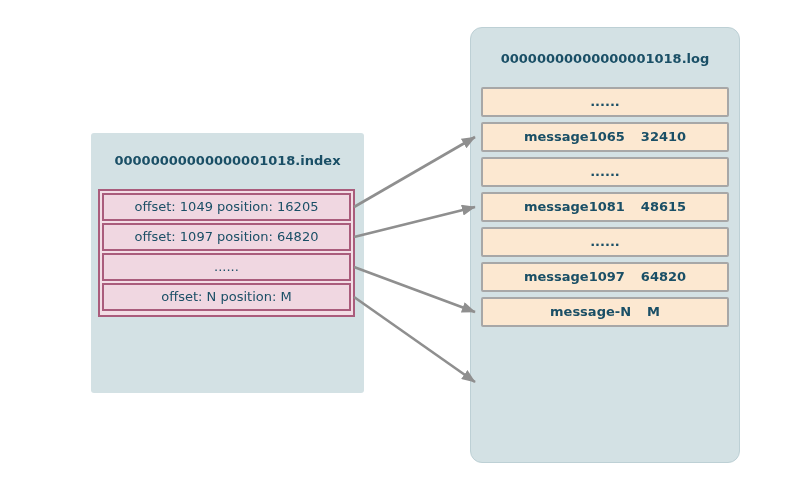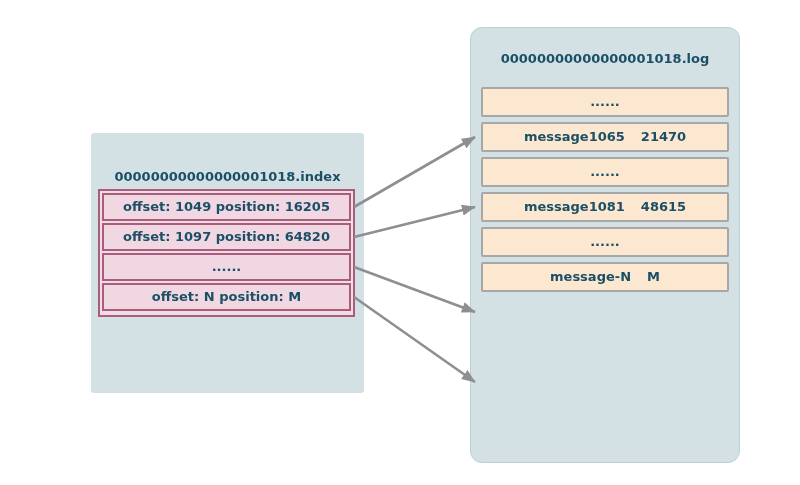--- a/index.html
+++ b/index.html
@@ -30,40 +30,40 @@
   .file-title {
     position: absolute;
     left: 0; width: 100%;
     text-align: center;
     font-size: 13px;
     font-weight: bold;
     color: #1a4f66;
     letter-spacing: 0px;
     white-space: nowrap;
   }
-  #index-box .file-title { top: 36px; }
+  #index-box .file-title { top: 20px; }
   #log-box .file-title { top: 23px; }
 
   .index-rows {
     position: absolute;
     left: 7px; top: 56px;
     width: 257px;
     box-sizing: border-box;
     border: 2px solid #aa5c7c;
     background: #f3dde5;
     padding: 2px;
   }
   .index-row {
     height: 24px;
     line-height: 24px;
     border: 2px solid #aa5c7c;
     background: #f0d7e1;
     text-align: center;
     font-size: 13px;
-    font-weight: bold;
+    font-weight: normal;
     color: #1a4f66;
     margin-bottom: 2px;
     white-space: nowrap;
     overflow: hidden;
   }
   .index-row:last-child { margin-bottom: 2px; }
 
   .log-rows {
     position: absolute;
     left: 10px; top: 59px;
@@ -105,24 +105,25 @@
         <div class="index-row">offset: 1097 position: 64820</div>
         <div class="index-row">......</div>
         <div class="index-row">offset: N position: M</div>
       </div>
   </div>
 
   <div id="log-box" class="file-box">
     <div class="file-title">00000000000000001018.log</div>
     <div class="log-rows">
         <div class="log-row"><span>......</span></div>
-        <div class="log-row"><span>message1065</span><span class="val">21470</span></div>
+        <div class="log-row"><span>message1065</span><span class="val">32410</span></div>
         <div class="log-row"><span>......</span></div>
         <div class="log-row"><span>message1081</span><span class="val">48615</span></div>
         <div class="log-row"><span>......</span></div>
+        <div class="log-row"><span>message1097</span><span class="val">64820</span></div>
         <div class="log-row"><span>message-N</span><span class="val">M</span></div>
       </div>
   </div>
 
   <svg id="arrow-layer" viewBox="0 0 800 485">
     <defs>
       <marker id="arrowhead" markerUnits="userSpaceOnUse" markerWidth="14" markerHeight="11" viewBox="0 0 10 8" refX="9.5" refY="4" orient="auto">
         <path d="M0,0 L10,4 L0,8 Z" fill="#8f8f8f"></path>
       </marker>
     </defs>

